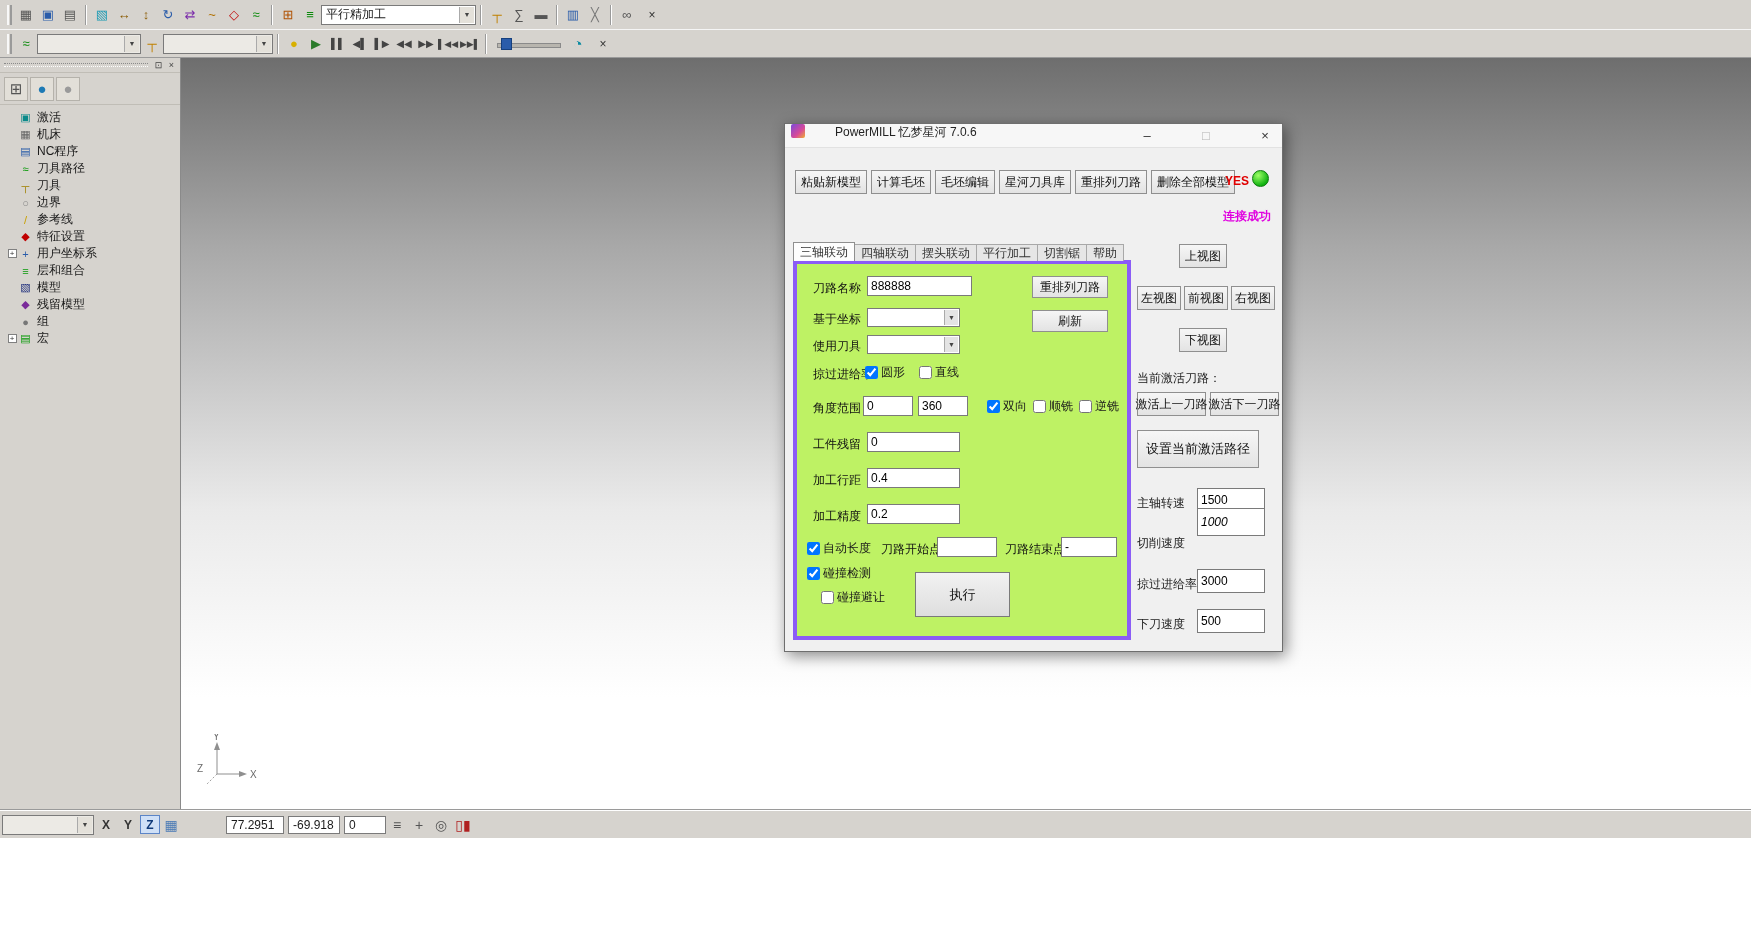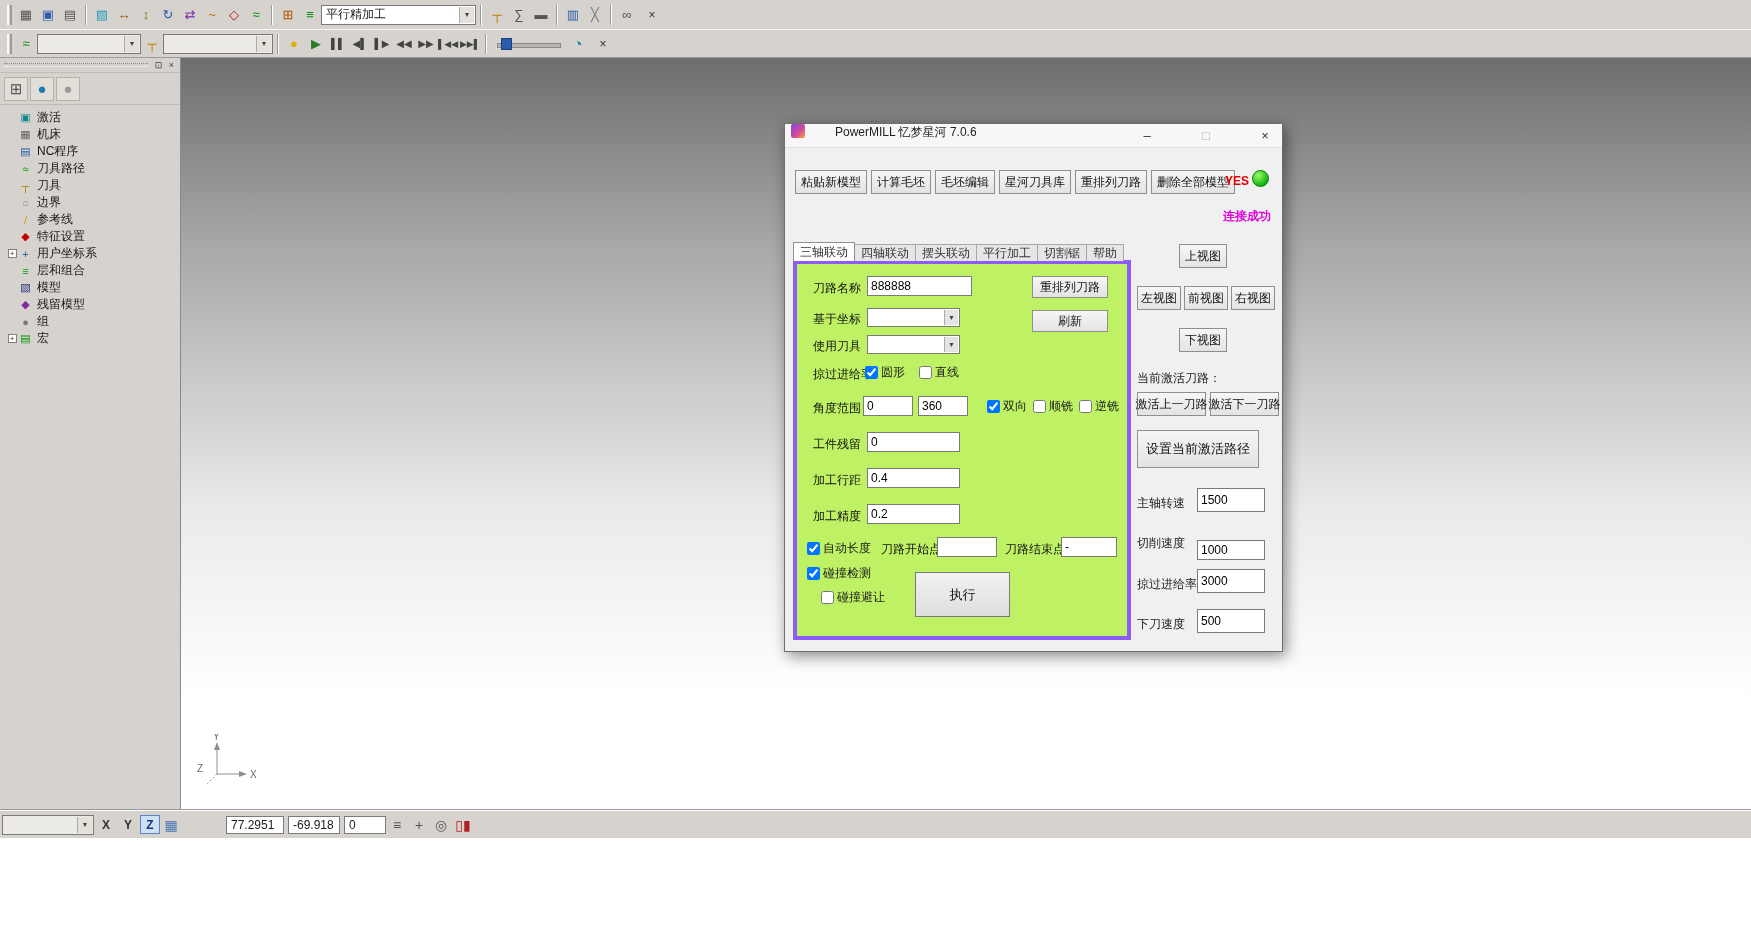--- a/index.html
+++ b/index.html
@@ -369,18 +369,18 @@
   <div class="btn rc-btn" style="left:394px;top:204px;width:48px">下视图</div>
 
   <span class="rc-label" style="left:352px;top:246px">当前激活刀路：</span>
   <div class="btn rc-btn" style="left:352px;top:268px;width:69px">激活上一刀路</div>
   <div class="btn rc-btn" style="left:425px;top:268px;width:69px">激活下一刀路</div>
   <div class="btn big-btn">设置当前激活路径</div>
 
   <span class="rc-label" style="left:352px;top:371px">主轴转速</span>
   <input class="txt" style="left: 412px; top: 364px; width: 68px; height: 24px;" value="1500">
   <span class="rc-label" style="left:352px;top:411px">切削速度</span>
-  <input class="txt" style="left: 412px; top: 416px; width: 68px; height: 20px;" value="1000">
+  <input class="txt" style="left: 412px; top: 384px; width: 68px; height: 28px; font-style: italic;" value="1000">
   <span class="rc-label" style="left:352px;top:452px">掠过进给率</span>
   <input class="txt" style="left: 412px; top: 445px; width: 68px; height: 24px;" value="3000">
   <span class="rc-label" style="left:352px;top:492px">下刀速度</span>
   <input class="txt" style="left: 412px; top: 485px; width: 68px; height: 24px;" value="500">
 </div>
 
 </body></html>

